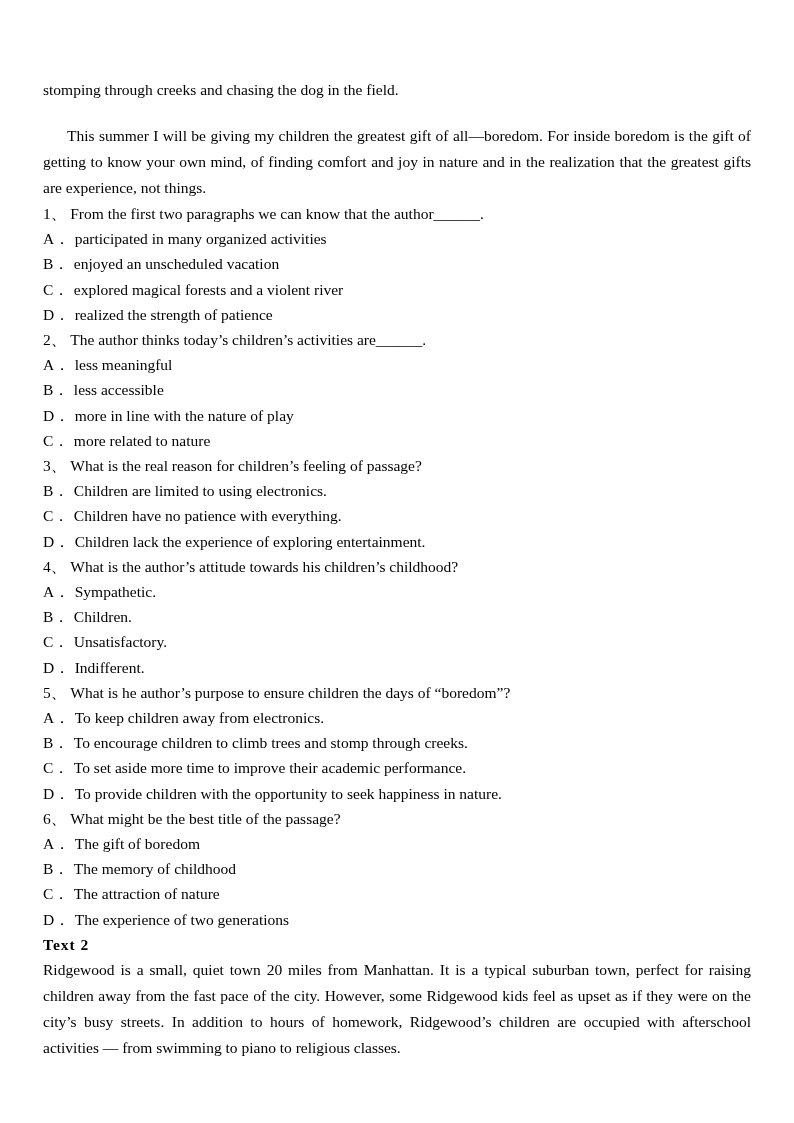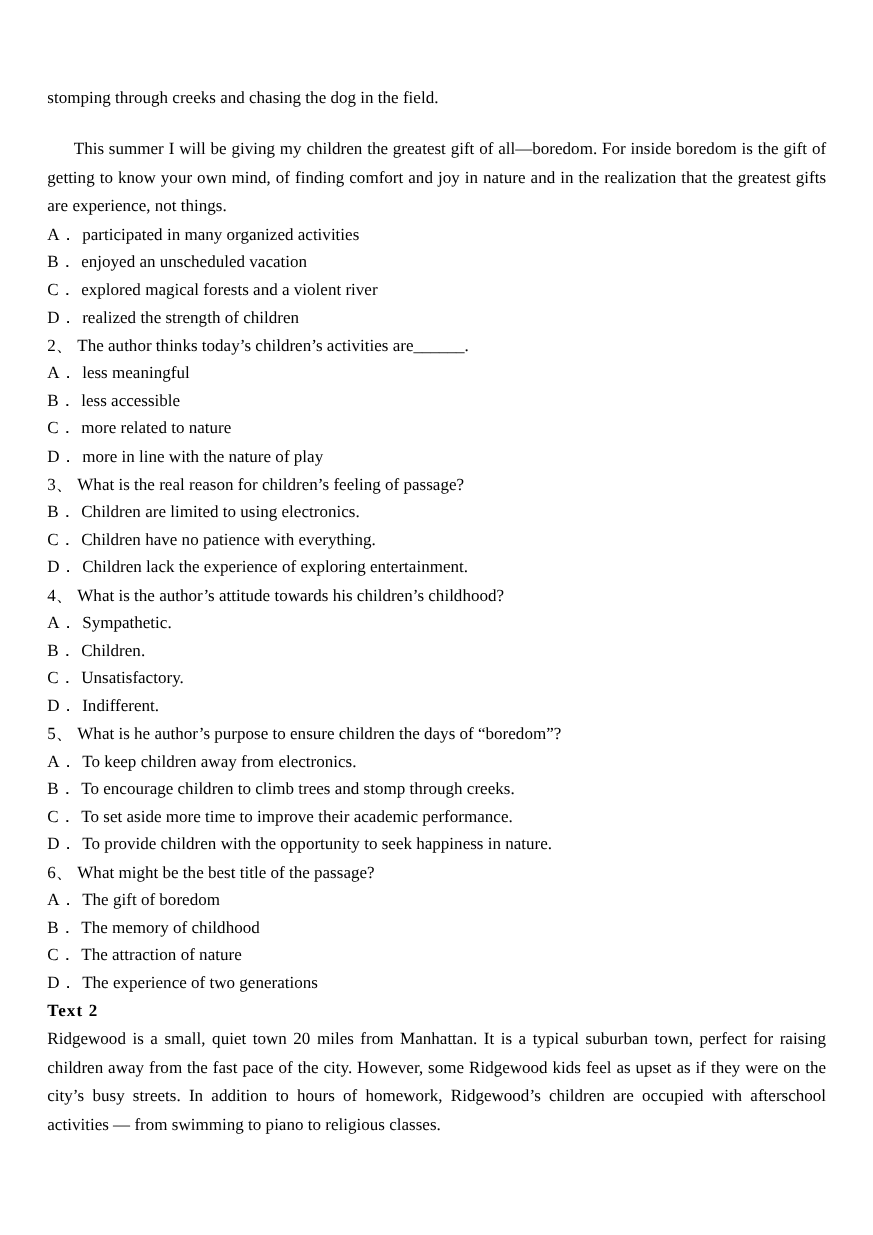--- a/index.html
+++ b/index.html
@@ -45,31 +45,32 @@
 <body>
 
 <div class="page">
 
   <p class="para cont">stomping through creeks and chasing the dog in the field.</p>
 
   <p class="para indent">This summer I will be giving my children the greatest gift of all—boredom. For inside boredom is the gift of getting to know your own mind, of finding comfort and joy in nature and in the realization that the greatest gifts are experience, not things.</p>
 
   <div class="questions">
       <div class="question-block">
+        <div class="q-line"><span class="q-num">1、</span><span>From the first two paragraphs we can know that the author______.</span></div>
         <div class="opt-line"><span class="opt-label">A．</span><span>participated in many organized activities</span></div>
         <div class="opt-line"><span class="opt-label">B．</span><span>enjoyed an unscheduled vacation</span></div>
         <div class="opt-line"><span class="opt-label">C．</span><span>explored magical forests and a violent river</span></div>
-        <div class="opt-line"><span class="opt-label">D．</span><span>realized the strength of children</span></div>
+        <div class="opt-line"><span class="opt-label">D．</span><span>realized the strength of patience</span></div>
       </div>
       <div class="question-block">
         <div class="q-line"><span class="q-num">2、</span><span>The author thinks today’s children’s activities are______.</span></div>
         <div class="opt-line"><span class="opt-label">A．</span><span>less meaningful</span></div>
         <div class="opt-line"><span class="opt-label">B．</span><span>less accessible</span></div>
+        <div class="opt-line"><span class="opt-label">D．</span><span>more in line with the nature of play</span></div>
         <div class="opt-line"><span class="opt-label">C．</span><span>more related to nature</span></div>
-        <div class="opt-line"><span class="opt-label">D．</span><span>more in line with the nature of play</span></div>
       </div>
       <div class="question-block">
         <div class="q-line"><span class="q-num">3、</span><span>What is the real reason for children’s feeling of passage?</span></div>
         <div class="opt-line"><span class="opt-label">B．</span><span>Children are limited to using electronics.</span></div>
         <div class="opt-line"><span class="opt-label">C．</span><span>Children have no patience with everything.</span></div>
         <div class="opt-line"><span class="opt-label">D．</span><span>Children lack the experience of exploring entertainment.</span></div>
       </div>
       <div class="question-block">
         <div class="q-line"><span class="q-num">4、</span><span>What is the author’s attitude towards his children’s childhood?</span></div>
         <div class="opt-line"><span class="opt-label">A．</span><span>Sympathetic.</span></div>

